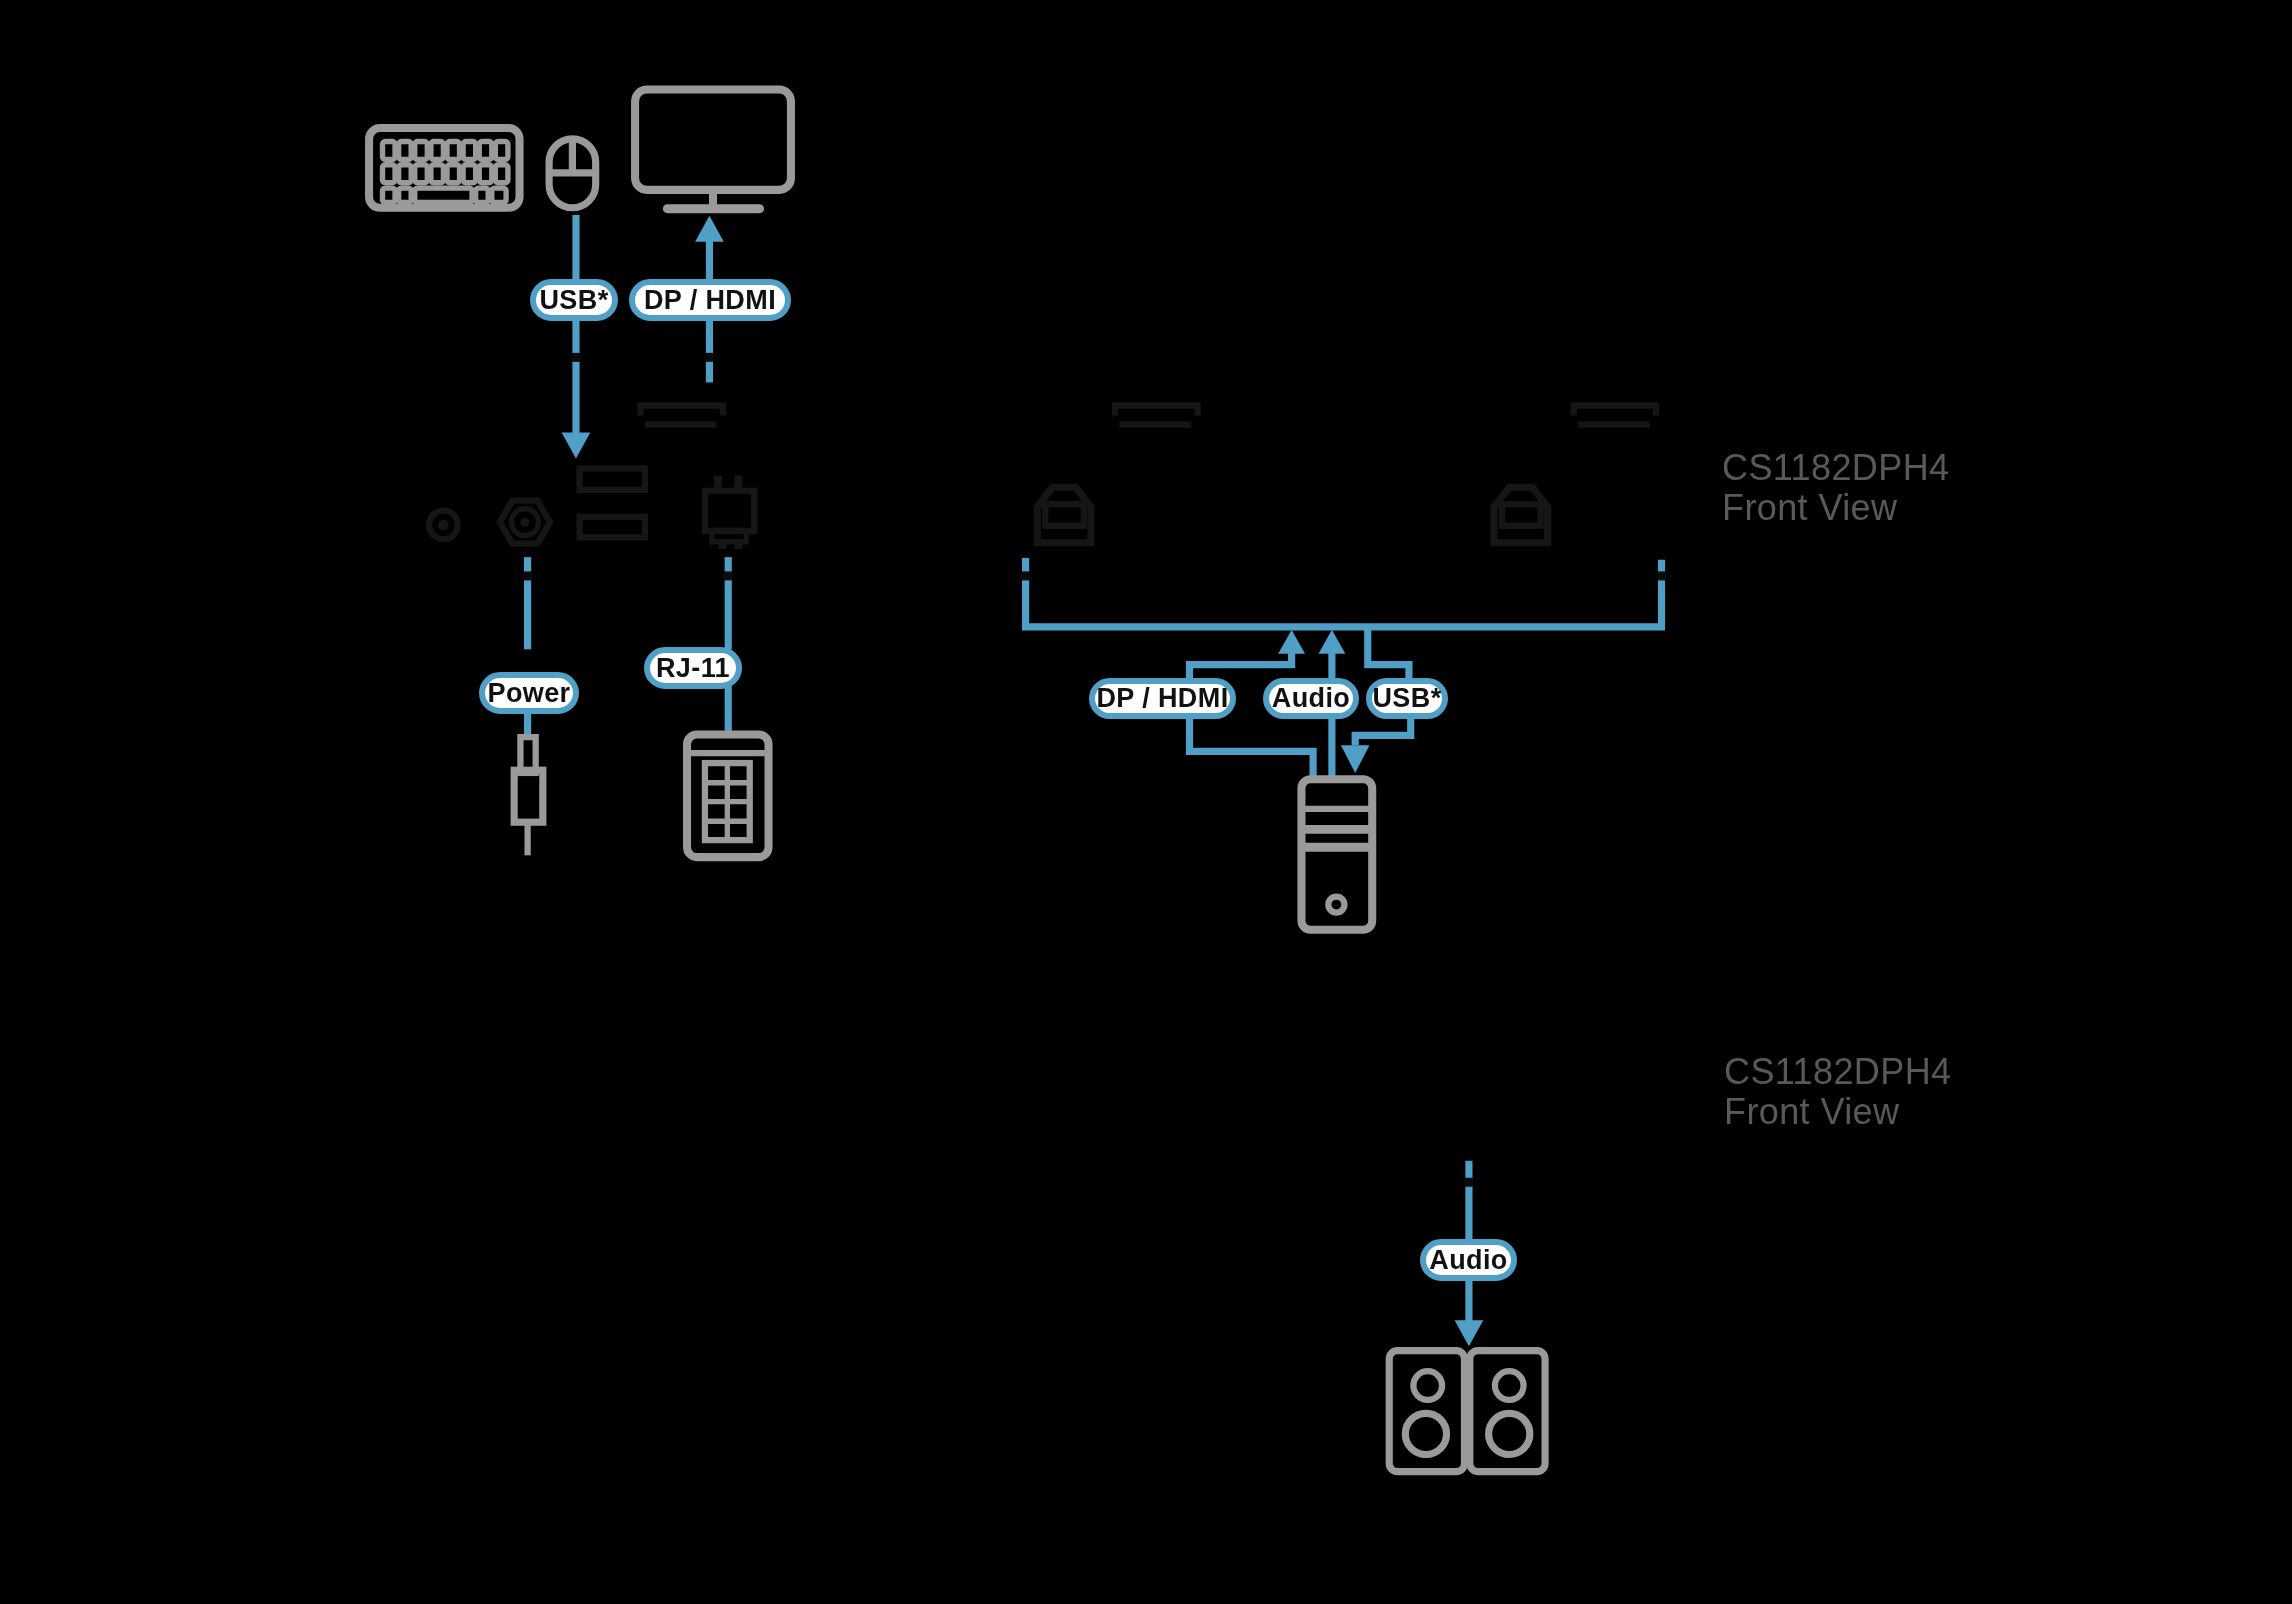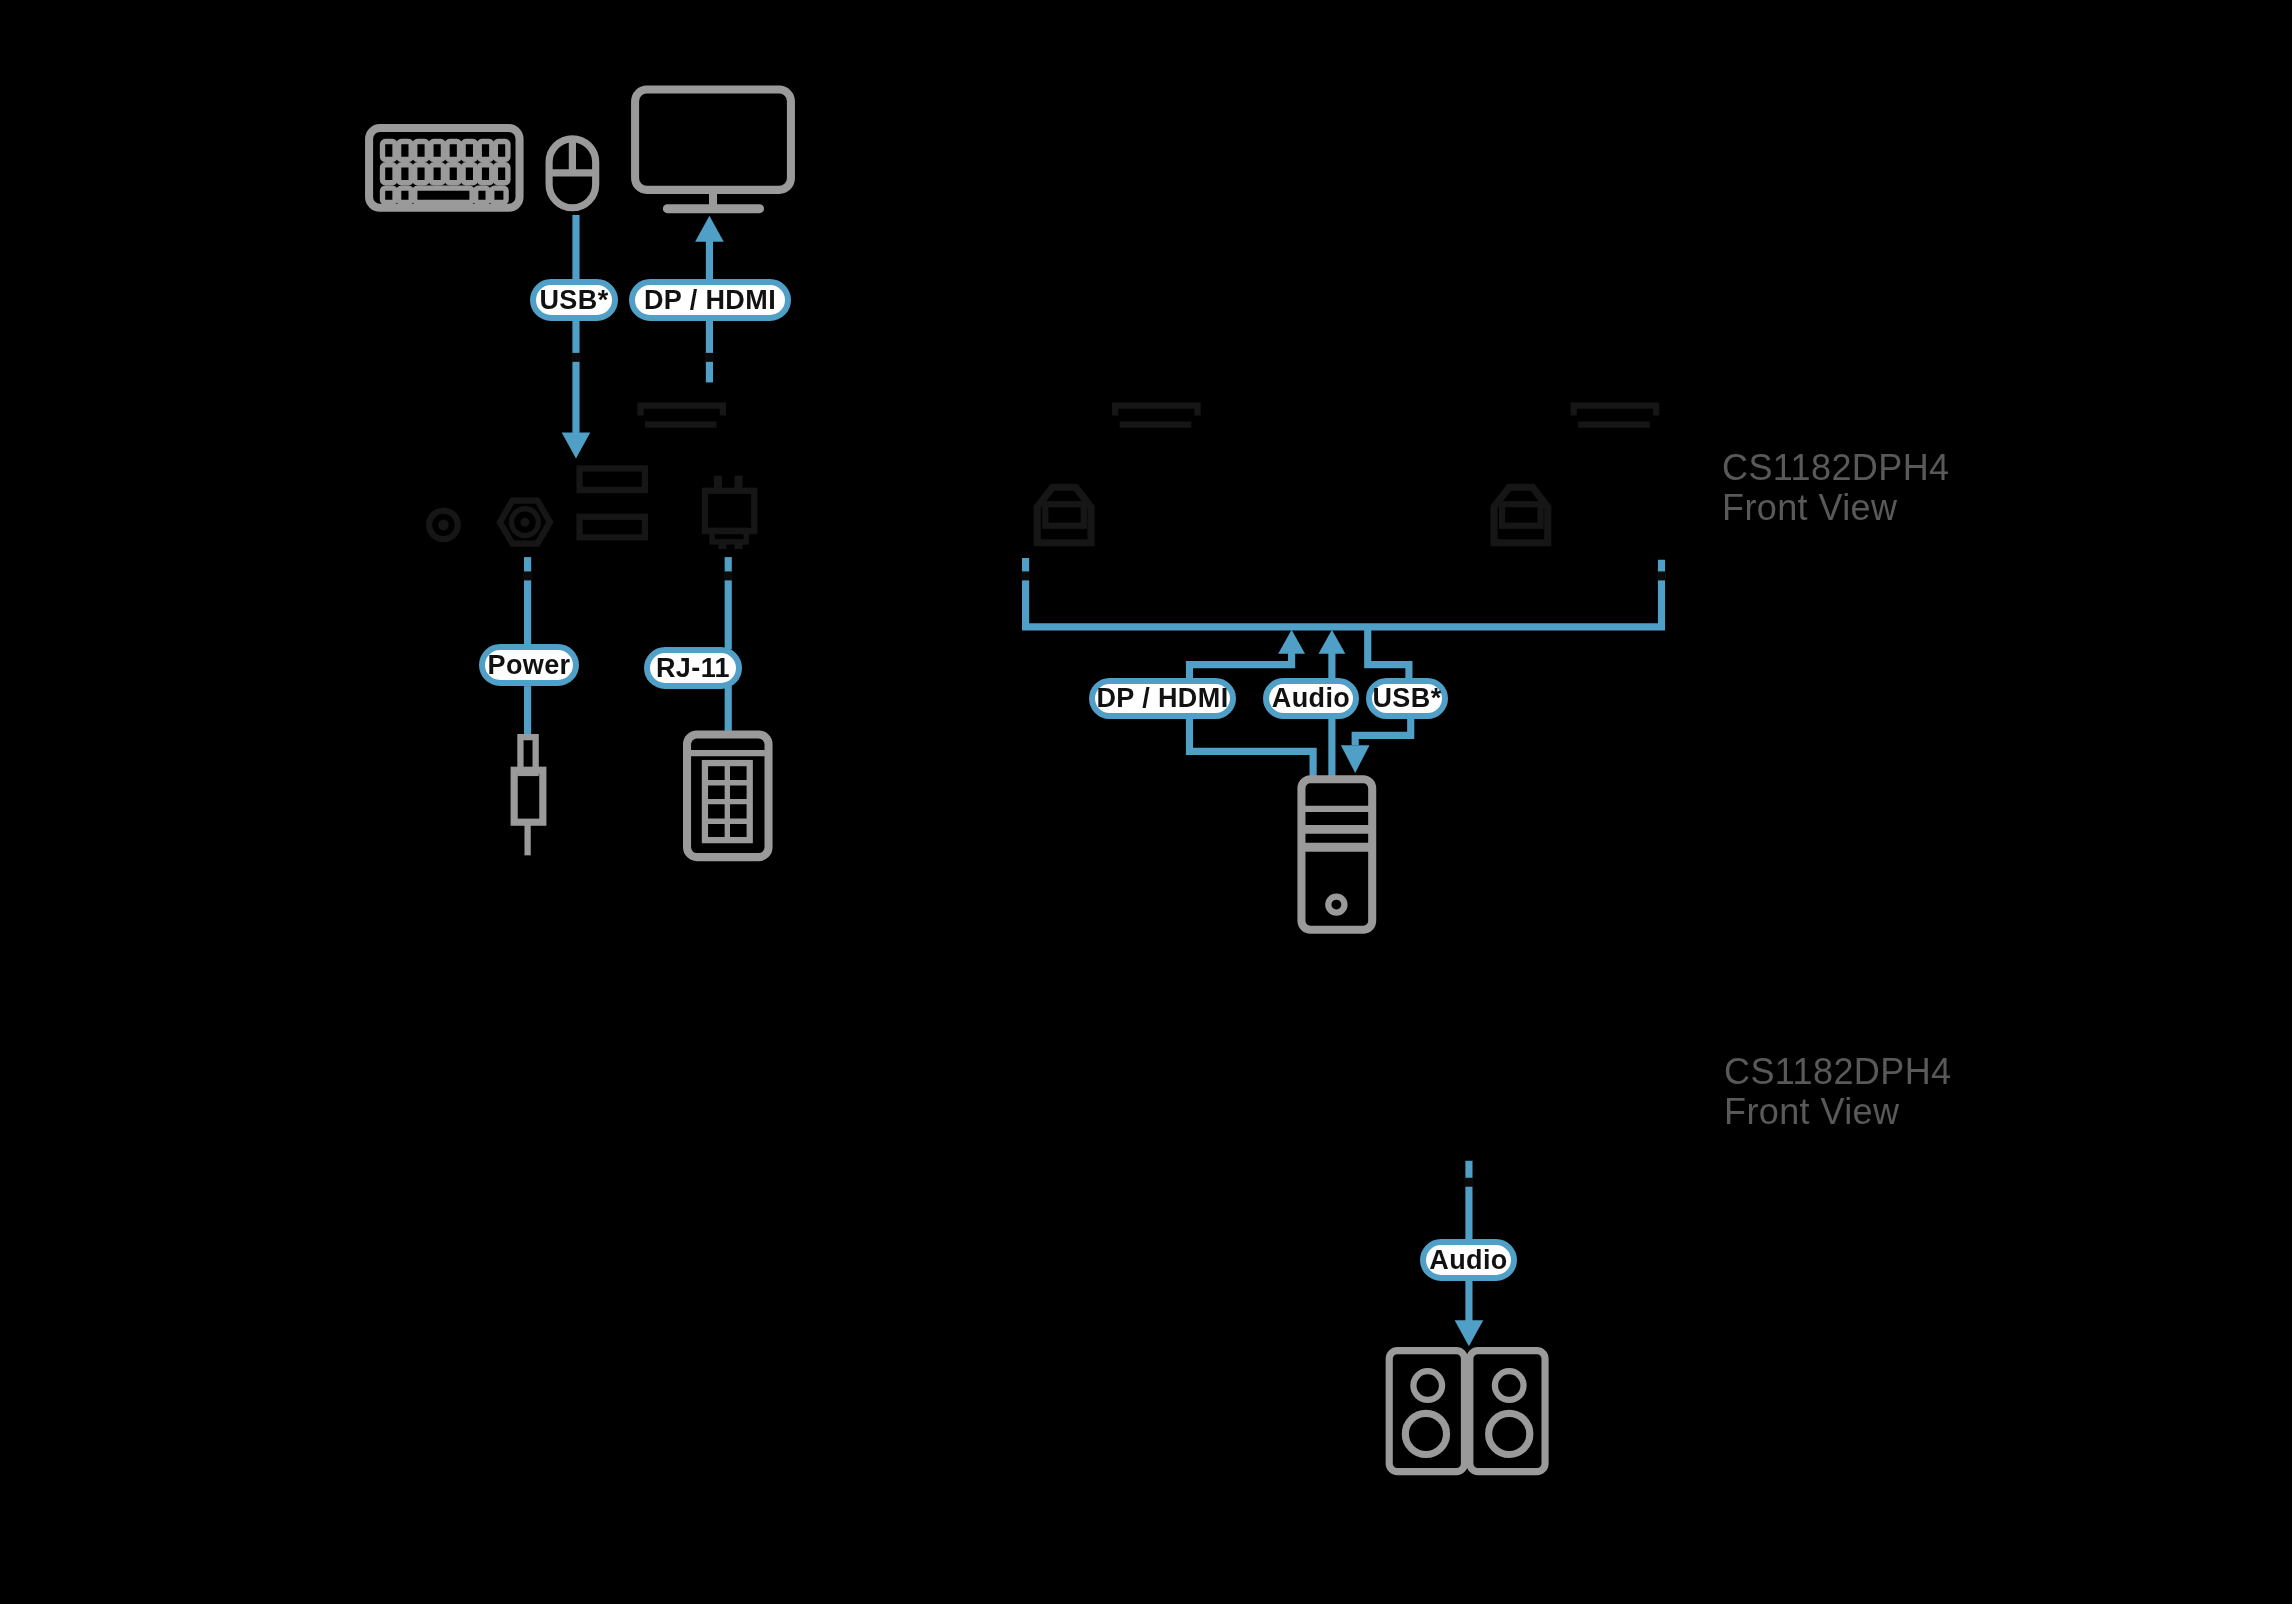--- a/index.html
+++ b/index.html
@@ -207,21 +207,21 @@
       <rect class="tick" x="1140" y="638" width="10" height="10"></rect>
       <rect class="tick" x="1850" y="638" width="10" height="10"></rect>
       <rect class="tick" x="1635" y="1315" width="10" height="10"></rect>
     </g>
   </svg>
 
   <div class="pill" style="left:530px;top:279px;width:88px;height:42px;">USB*</div>
 
   <div class="pill" style="left:629px;top:279px;width:162px;height:42px;">DP / HDMI</div>
 
-  <div class="pill" style="left:479px;top:644px;width:100px;height:42px;">Power</div>
+  <div class="pill" style="left:479px;top:672px;width:100px;height:42px;">Power</div>
 
   <div class="pill" style="left:644px;top:647px;width:98px;height:42px;">RJ-11</div>
 
   <div class="pill" style="left:1089px;top:678px;width:147px;height:41px;">DP / HDMI</div>
 
   <div class="pill" style="left:1263px;top:678px;width:96px;height:41px;">Audio</div>
 
   <div class="pill" style="left:1366px;top:678px;width:82px;height:41px;">USB*</div>
 
   <div class="pill" style="left:1420px;top:1239px;width:97px;height:42px;">Audio</div>

